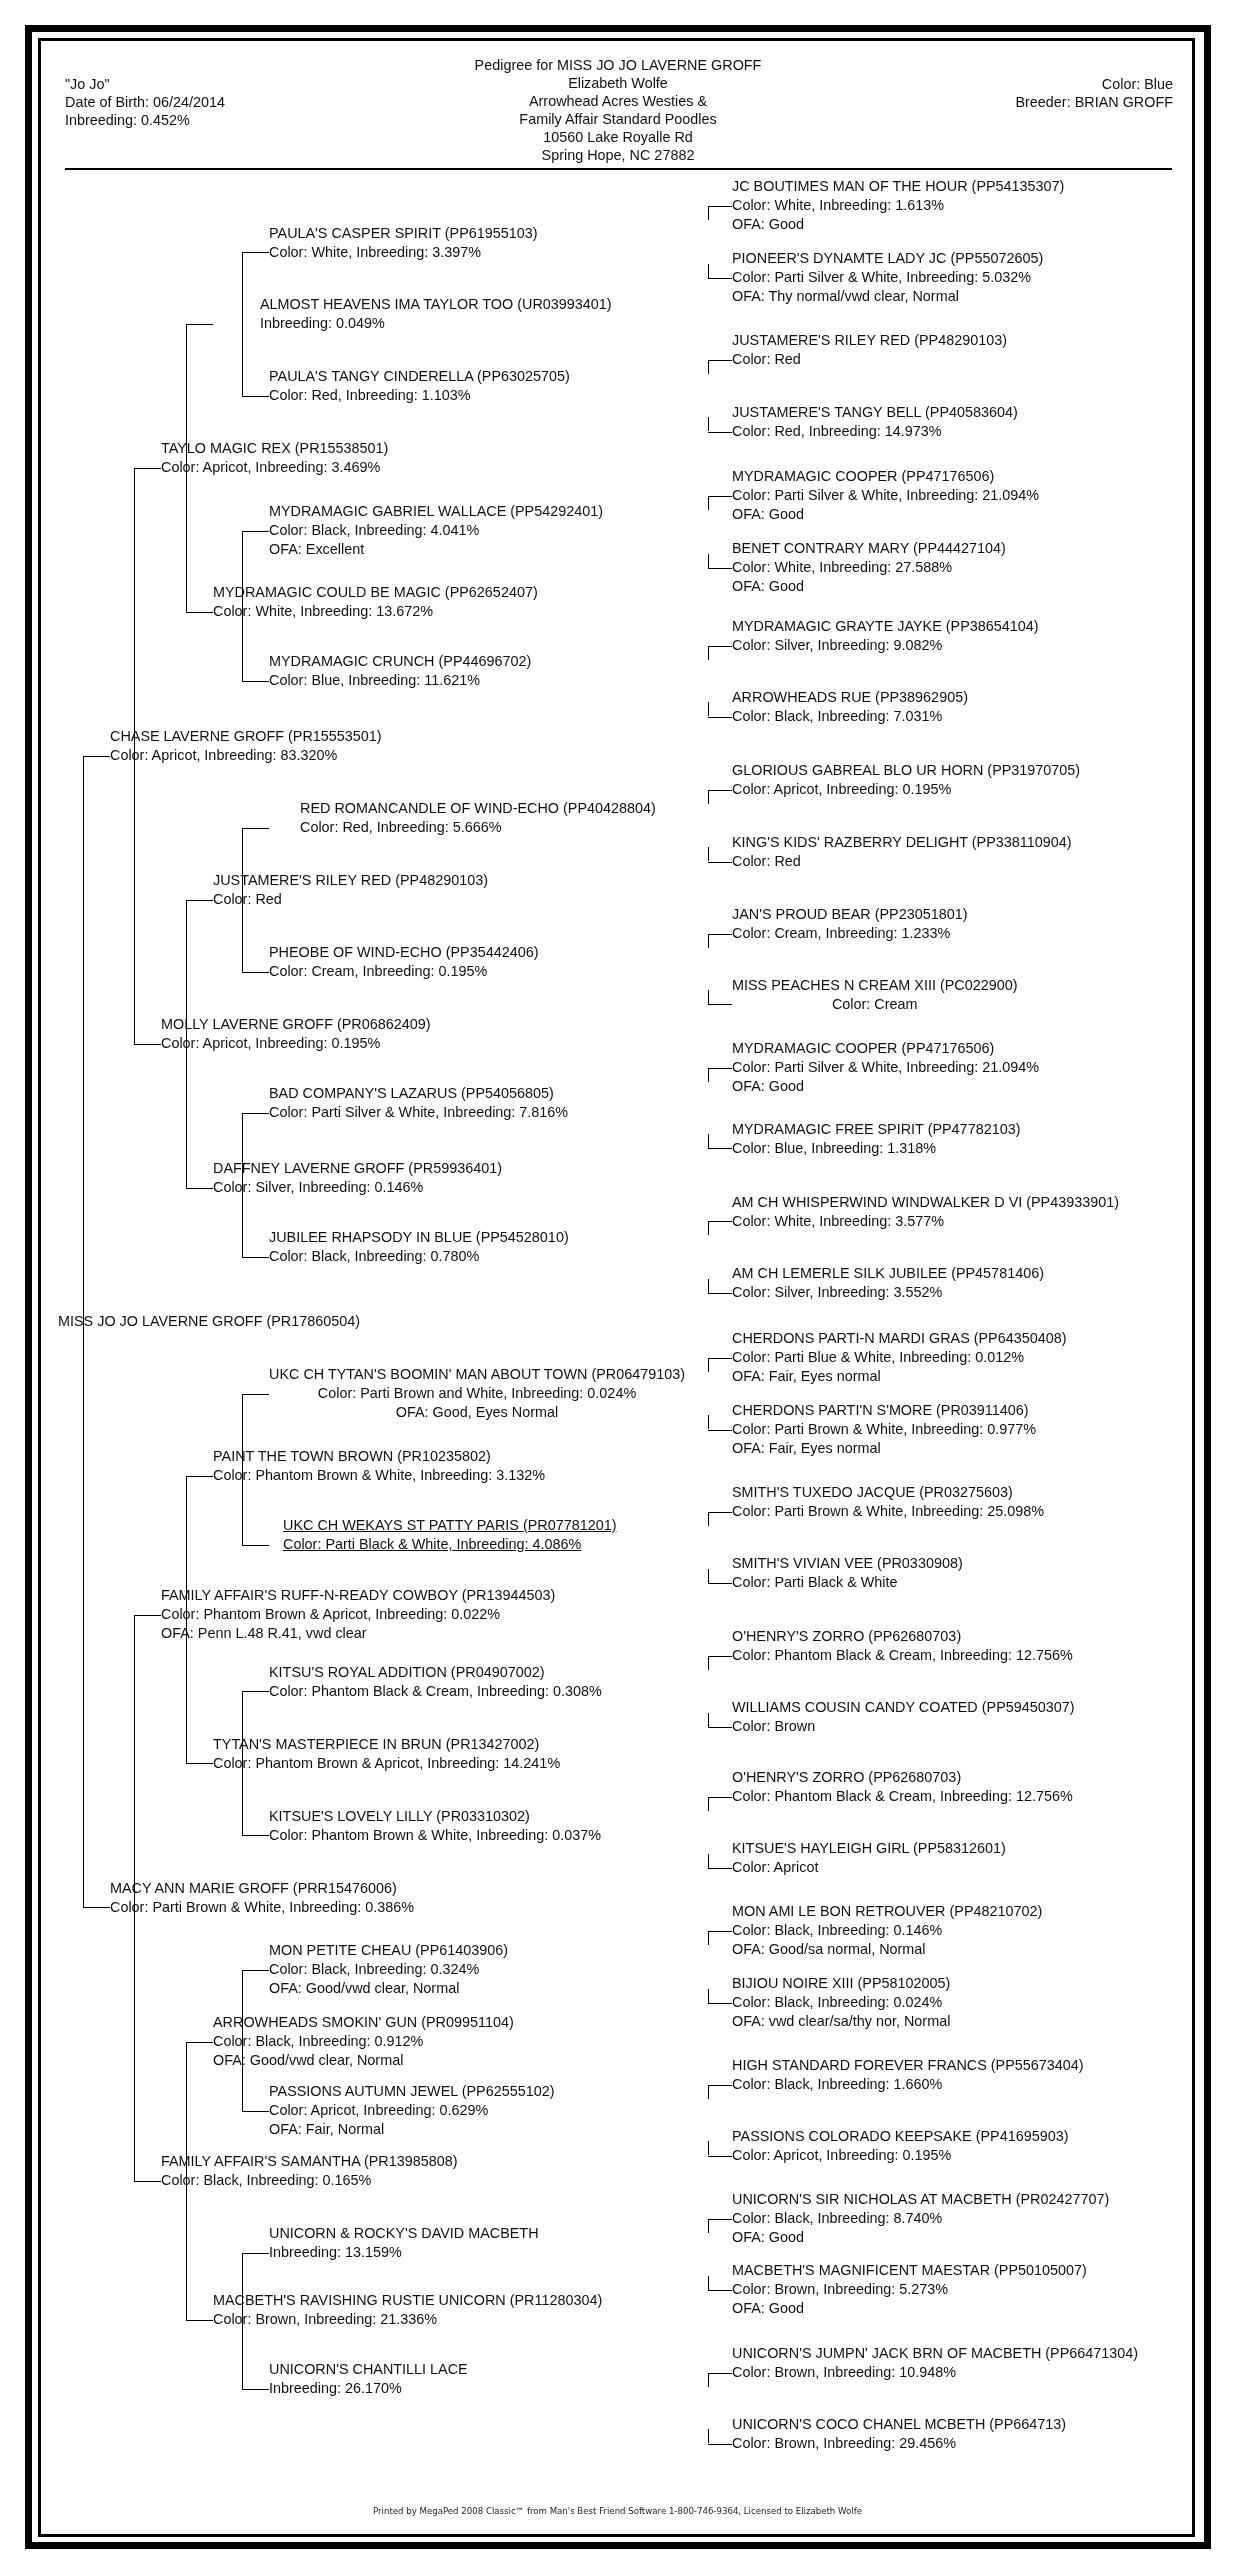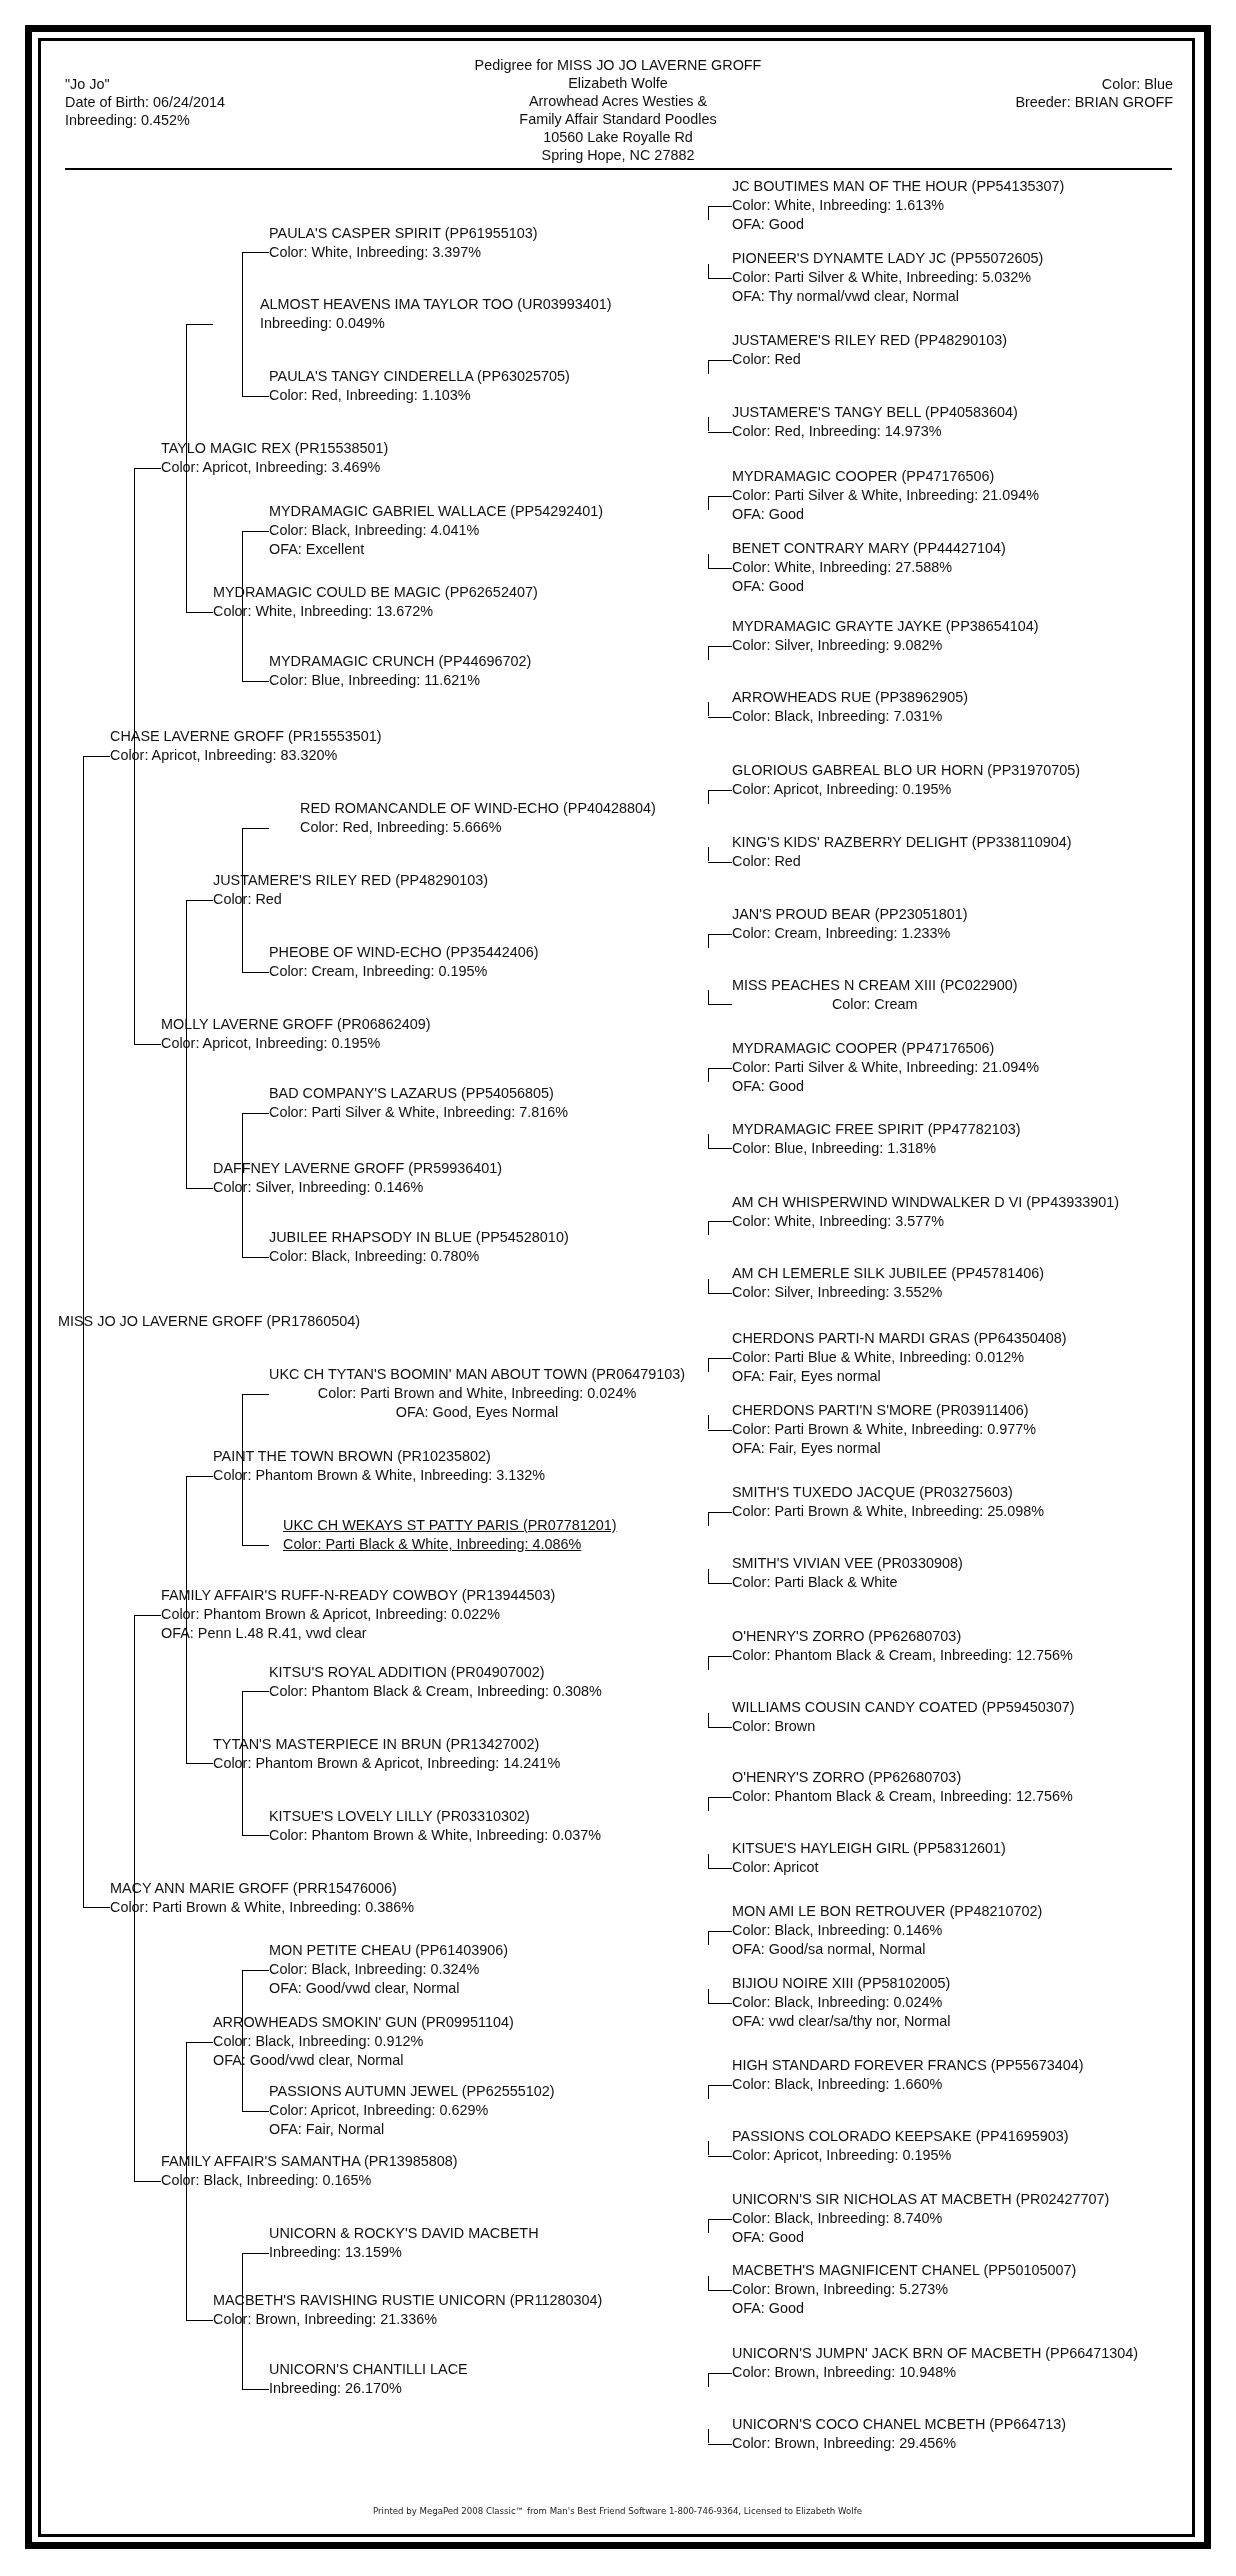--- a/index.html
+++ b/index.html
@@ -296,21 +296,21 @@
     <div class="dog" style="left: 732px; top: 2127px;">
       <div>PASSIONS COLORADO KEEPSAKE (PP41695903)</div>
       <div>Color: Apricot, Inbreeding:   0.195%</div>
     </div>
     <div class="dog" style="left: 732px; top: 2190px;">
       <div>UNICORN'S SIR NICHOLAS AT MACBETH (PR02427707)</div>
       <div>Color: Black, Inbreeding:   8.740%</div>
       <div>OFA: Good</div>
     </div>
     <div class="dog" style="left: 732px; top: 2261px;">
-      <div>MACBETH'S MAGNIFICENT CHANEL (PP50105007)</div>
+      <div>MACBETH'S MAGNIFICENT MAESTAR (PP50105007)</div>
       <div>Color: Brown, Inbreeding:   5.273%</div>
       <div>OFA: Good</div>
     </div>
     <div class="dog" style="left: 732px; top: 2344px;">
       <div>UNICORN'S JUMPN' JACK BRN OF MACBETH (PP66471304)</div>
       <div>Color: Brown, Inbreeding:  10.948%</div>
     </div>
     <div class="dog" style="left: 732px; top: 2415px;">
       <div>UNICORN'S COCO CHANEL MCBETH (PP664713)</div>
       <div>Color: Brown, Inbreeding:  29.456%</div>

